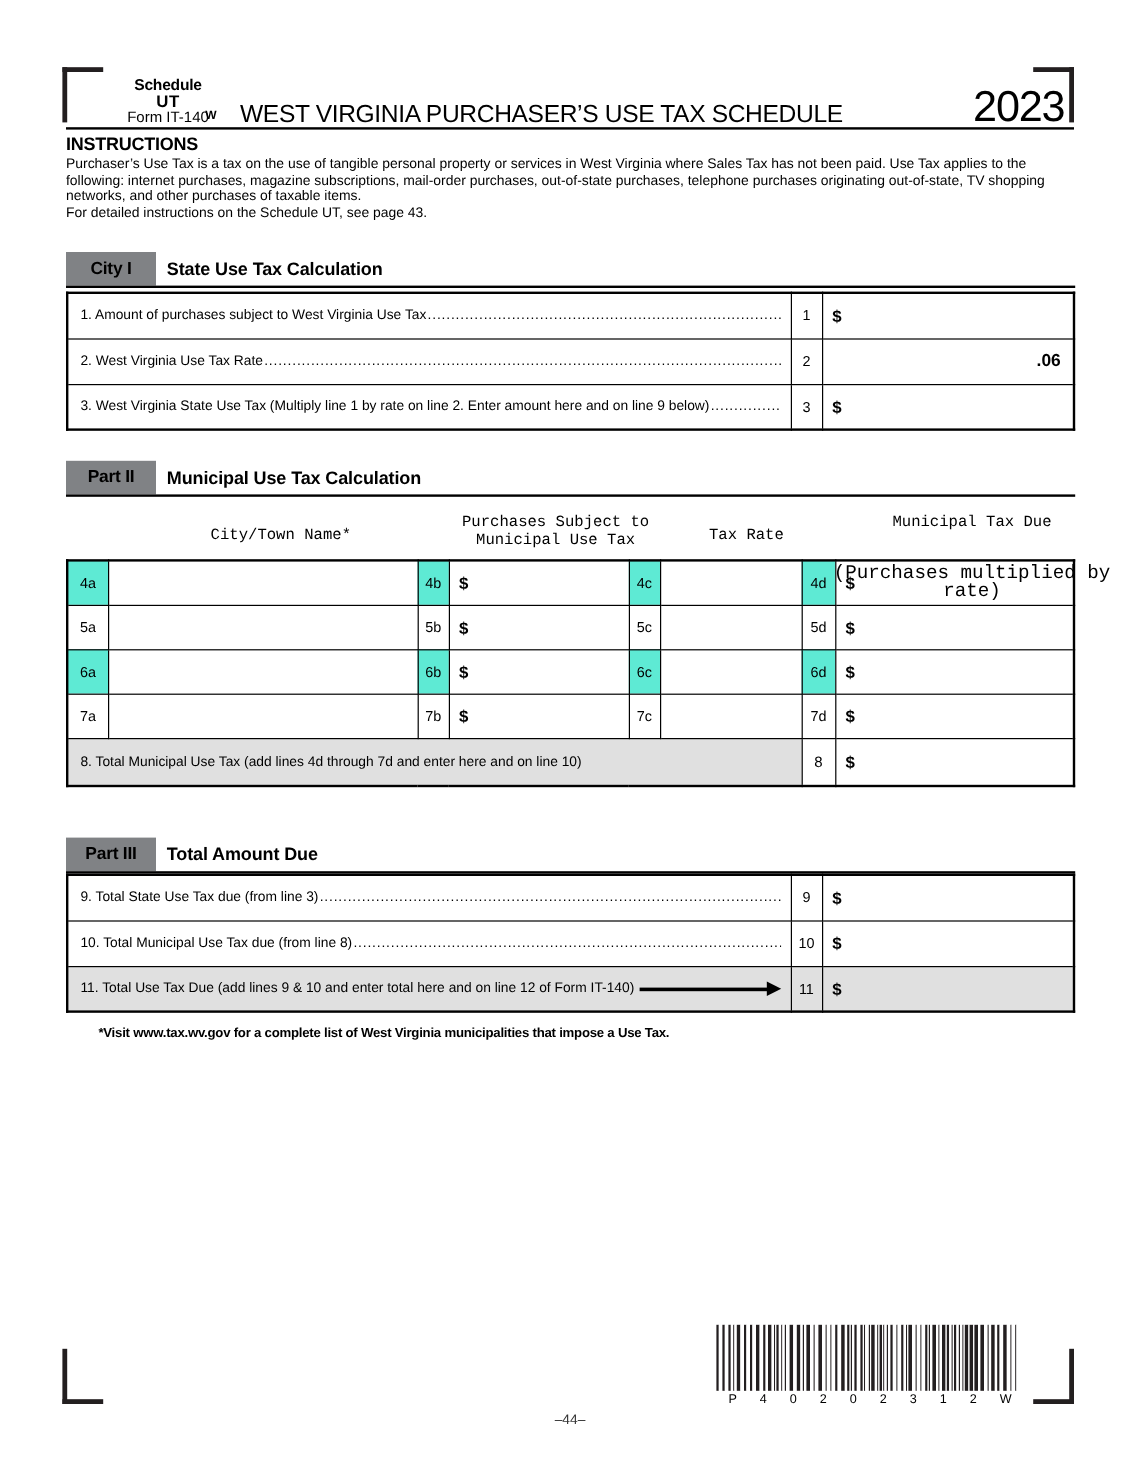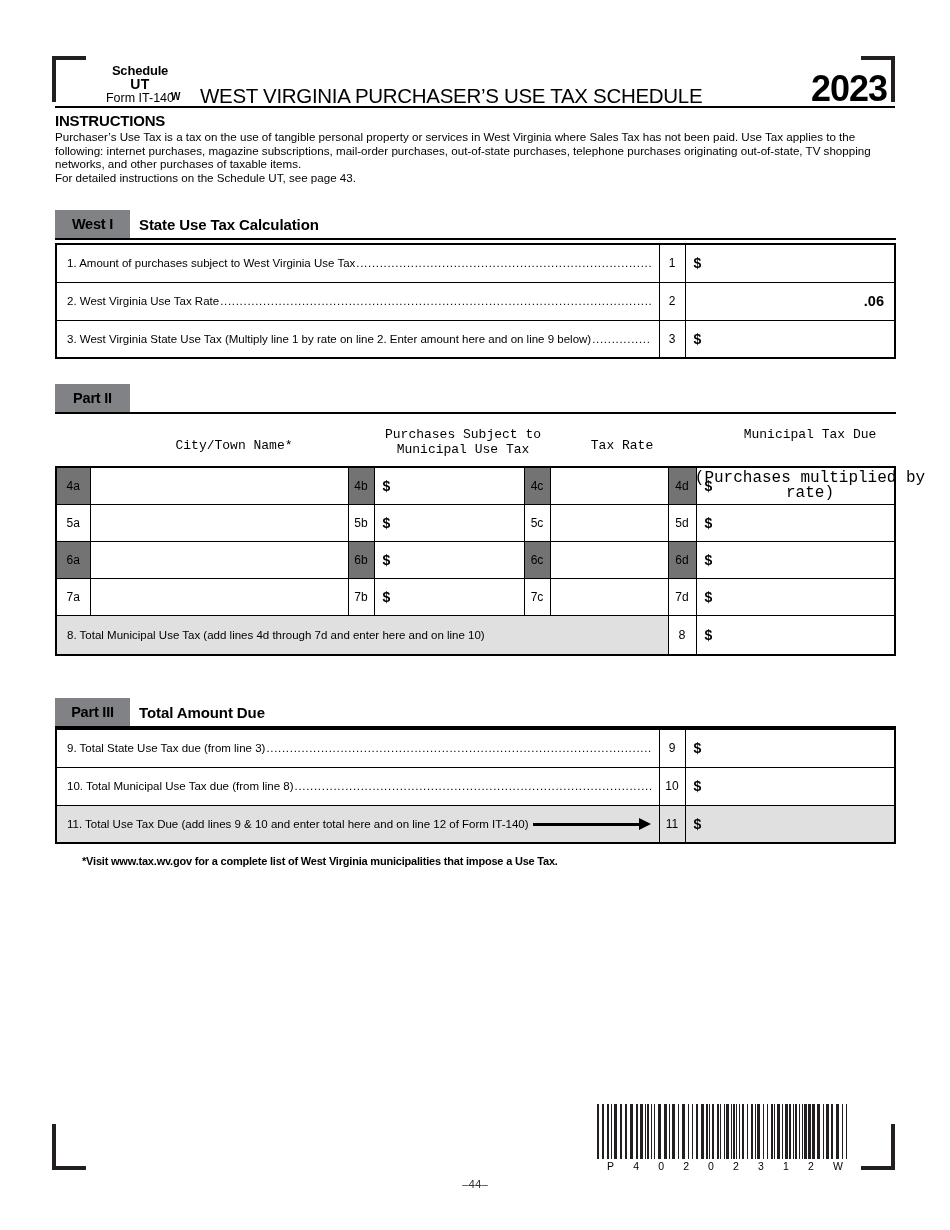--- a/index.html
+++ b/index.html
@@ -47,21 +47,21 @@
   .sched-w {
     position: absolute; left: 116px; top: 29px;
     font-size: 10px; font-weight: bold;
   }
   .form-title {
     position: absolute; left: 145px; top: 22px;
     font-size: 20.5px; letter-spacing: -0.3px; white-space: nowrap;
   }
   .form-year {
     position: absolute; right: 8px; top: 6px;
-    font-size: 36px; font-weight: bold; letter-spacing: -1px;
+    font-size: 36px; font-weight: normal; letter-spacing: -1px;
   }
 
   
   .instr-head {
     position: absolute; left: 55px; top: 112px;
     font-size: 15px; font-weight: bold; letter-spacing: -0.2px;
   }
   .instr-body {
     position: absolute; left: 55px; top: 130px; width: 841px;
     font-size: 11.6px; line-height: 13.6px; text-align: left;
@@ -164,21 +164,21 @@
   .muntable td { height: 37px; padding: 0; vertical-align: middle; }
   .muntable td.lbl {
     text-align: center; font-size: 12px;
     border-right: 1px solid #000; border-bottom: 1px solid #000;
   }
   .muntable td.fld {
     border-right: 1px solid #000; border-bottom: 1px solid #000;
     padding-left: 8px; font-size: 14px; font-weight: bold;
   }
   .muntable td.fld.last { border-right: none; }
-  .muntable tr.gray td.lbl { background: #737373; }
+  .muntable tr.gray td.lbl { background: #5eead4; }
   .muntable td.w-a { width: 34px; }
   .muntable td.w-name { width: 258px; }
   .muntable td.w-b { width: 26px; }
   .muntable td.w-purch { width: 150px; }
   .muntable td.w-c { width: 26px; }
   .muntable td.w-rate { width: 118px; }
   .muntable td.w-d { width: 28px; }
   .muntable td.w-due { width: auto; }
 
   .muntable tr.total td {
@@ -248,21 +248,21 @@
     <div class="form-year">2023</div>
   </div>
 
   <div class="instr-head">INSTRUCTIONS</div>
   <div class="instr-body">
     <p>Purchaser’s Use Tax is a tax on the use of tangible personal property or services in West Virginia where Sales Tax has not been paid. Use Tax applies to the following: internet purchases, magazine subscriptions, mail-order purchases, out-of-state purchases, telephone purchases originating out-of-state, TV shopping networks, and other purchases of taxable items.</p>
     <p class="instr-note">For detailed instructions on the Schedule UT, see page 43.</p>
   </div>
 
   <div class="part-banner" style="top:210px;">
-    <div class="tag">West I</div>
+    <div class="tag">City I</div>
     <div class="ttl">State Use Tax Calculation</div>
     <div class="rule"></div>
   </div>
 
   <table class="numtable" style="top:243px;">
     <tbody>
       <tr>
         <td class="desc">
           <span class="descline">
             <span class="lbl">1. Amount of purchases subject to West Virginia Use Tax</span>
@@ -290,20 +290,21 @@
           </span>
         </td>
         <td class="num">3</td>
         <td class="amt">$</td>
       </tr>
     </tbody>
   </table>
 
   <div class="part-banner" style="top:384px;">
     <div class="tag">Part II</div>
+    <div class="ttl">Municipal Use Tax Calculation</div>
     <div class="rule"></div>
   </div>
 
   <div class="mun-headers" style="top:424px;font-family:Liberation Mono, monospace;">
     <div class="h h1">City/Town Name*</div>
     <div class="h h2">
       <div>Purchases Subject to</div>
       <div>Municipal Use Tax</div>
     </div>
     <div class="h h3">Tax Rate</div>

